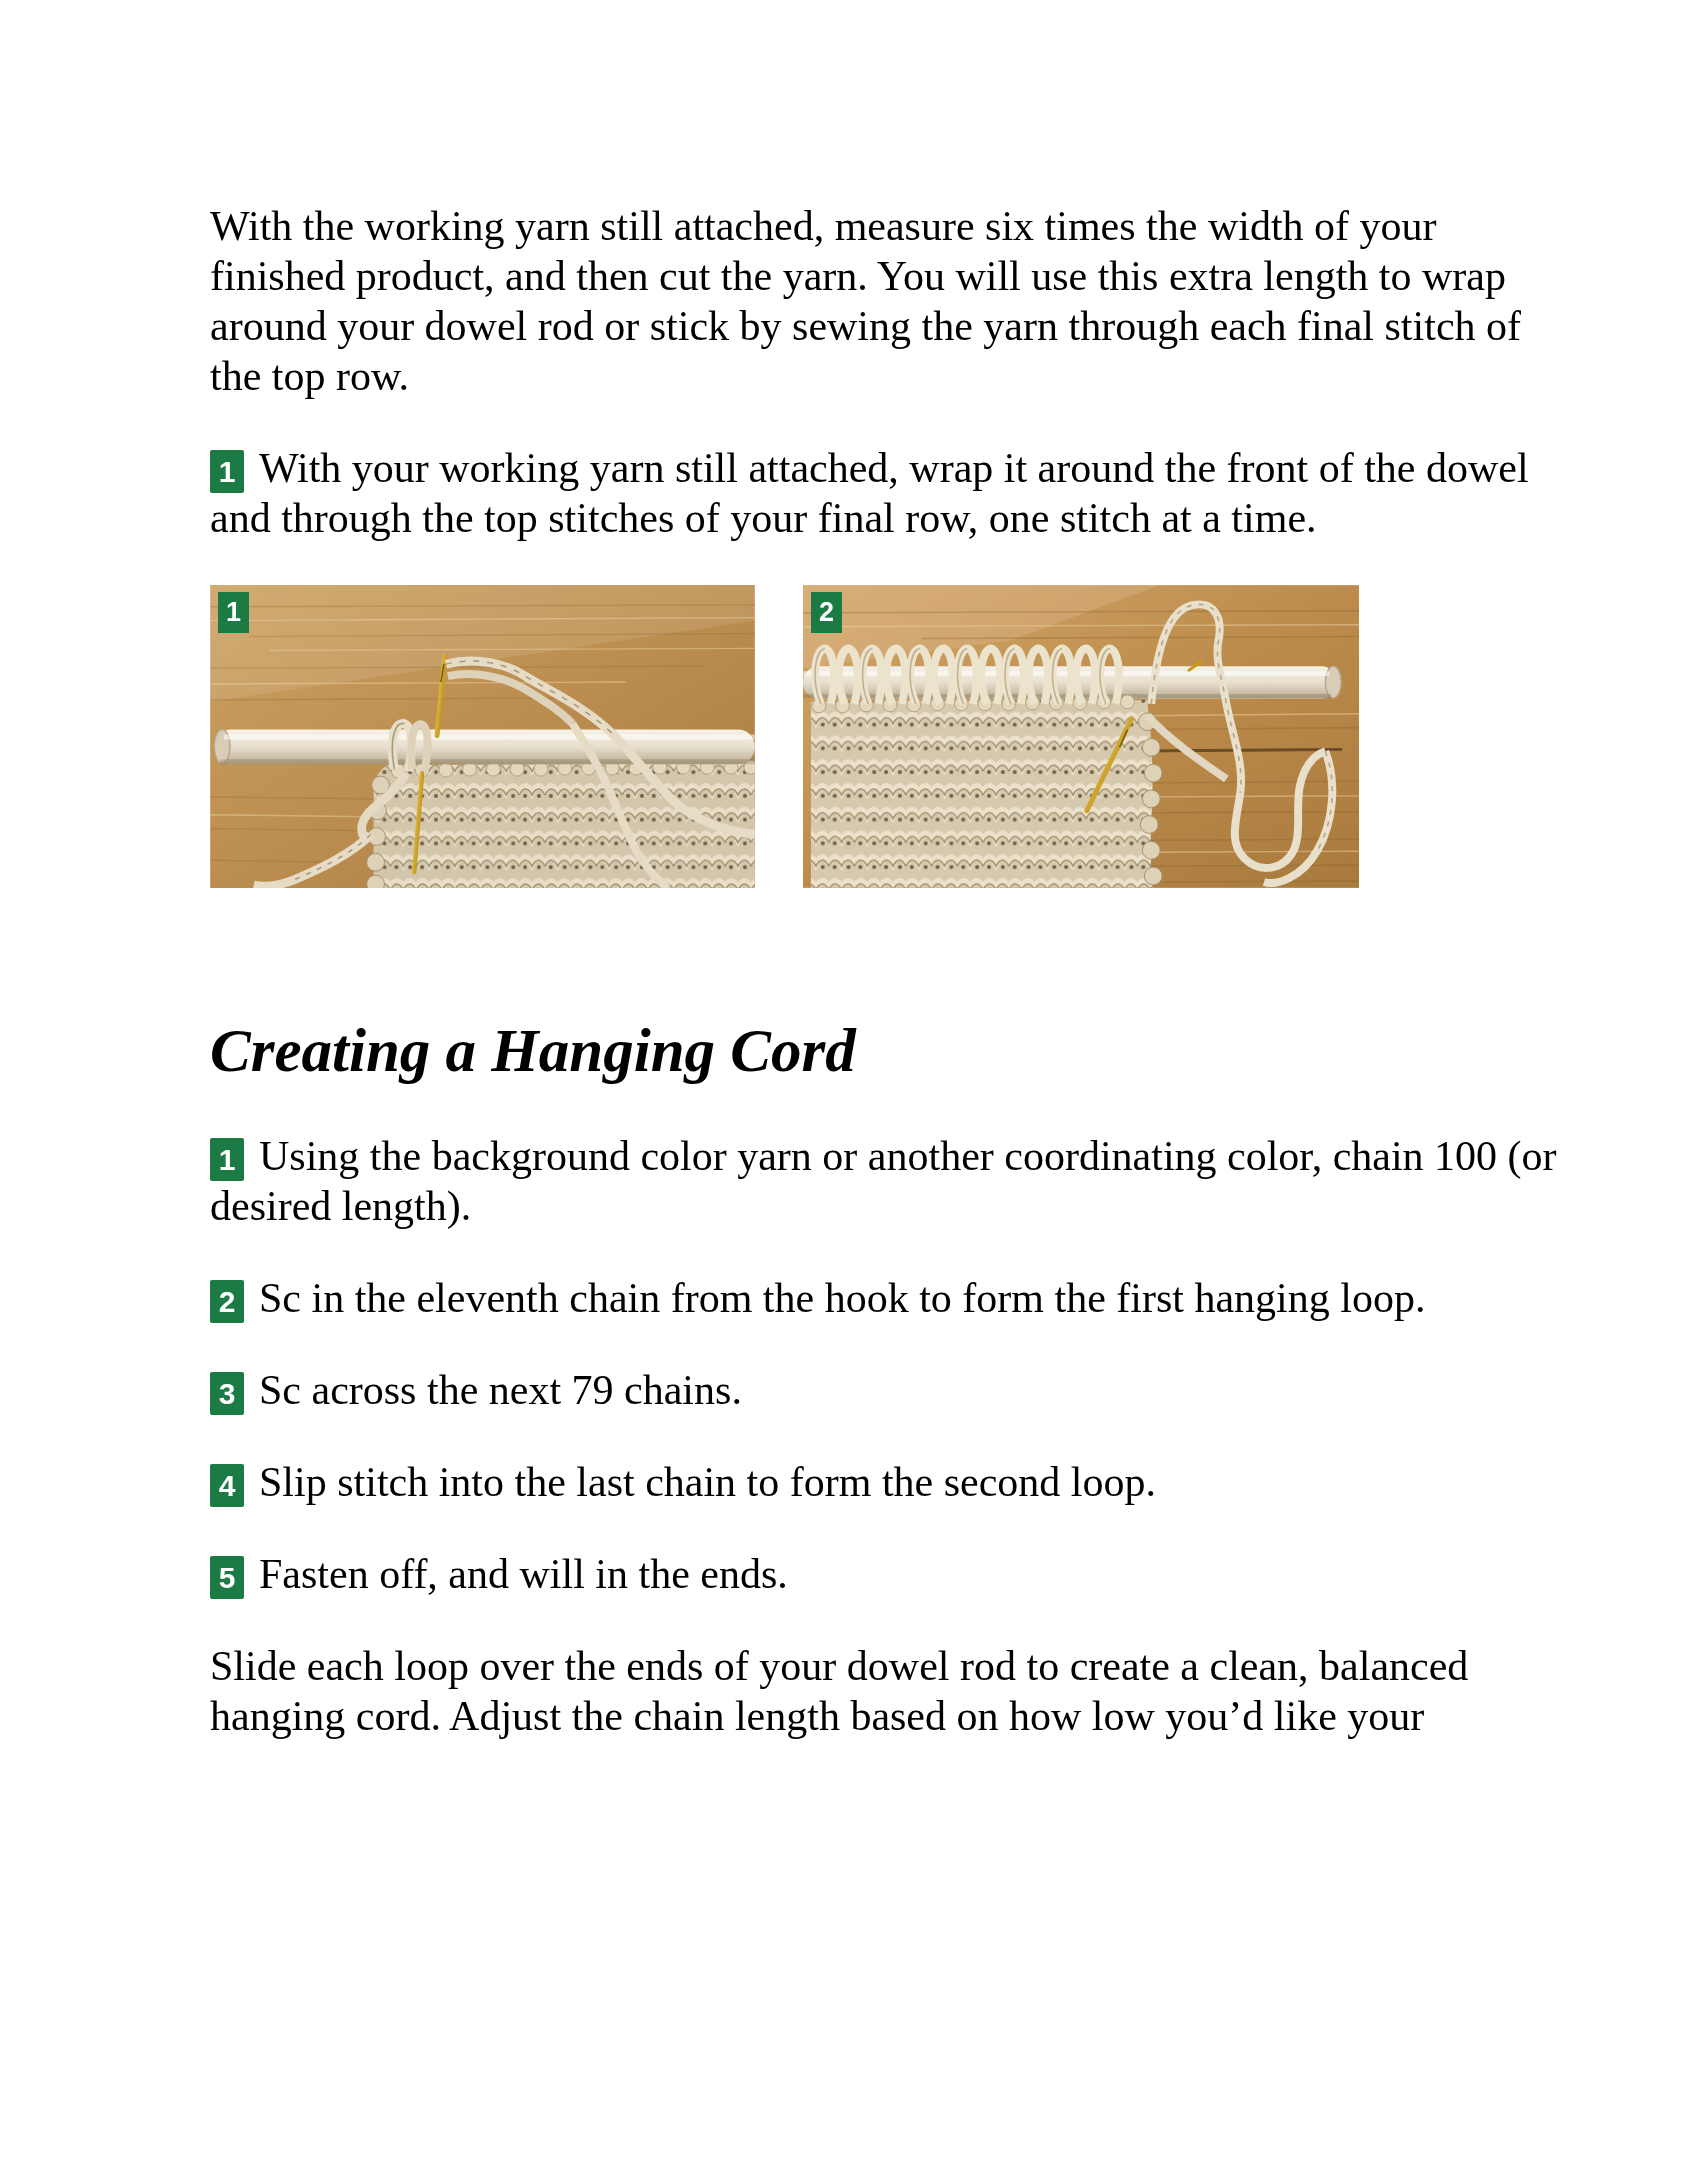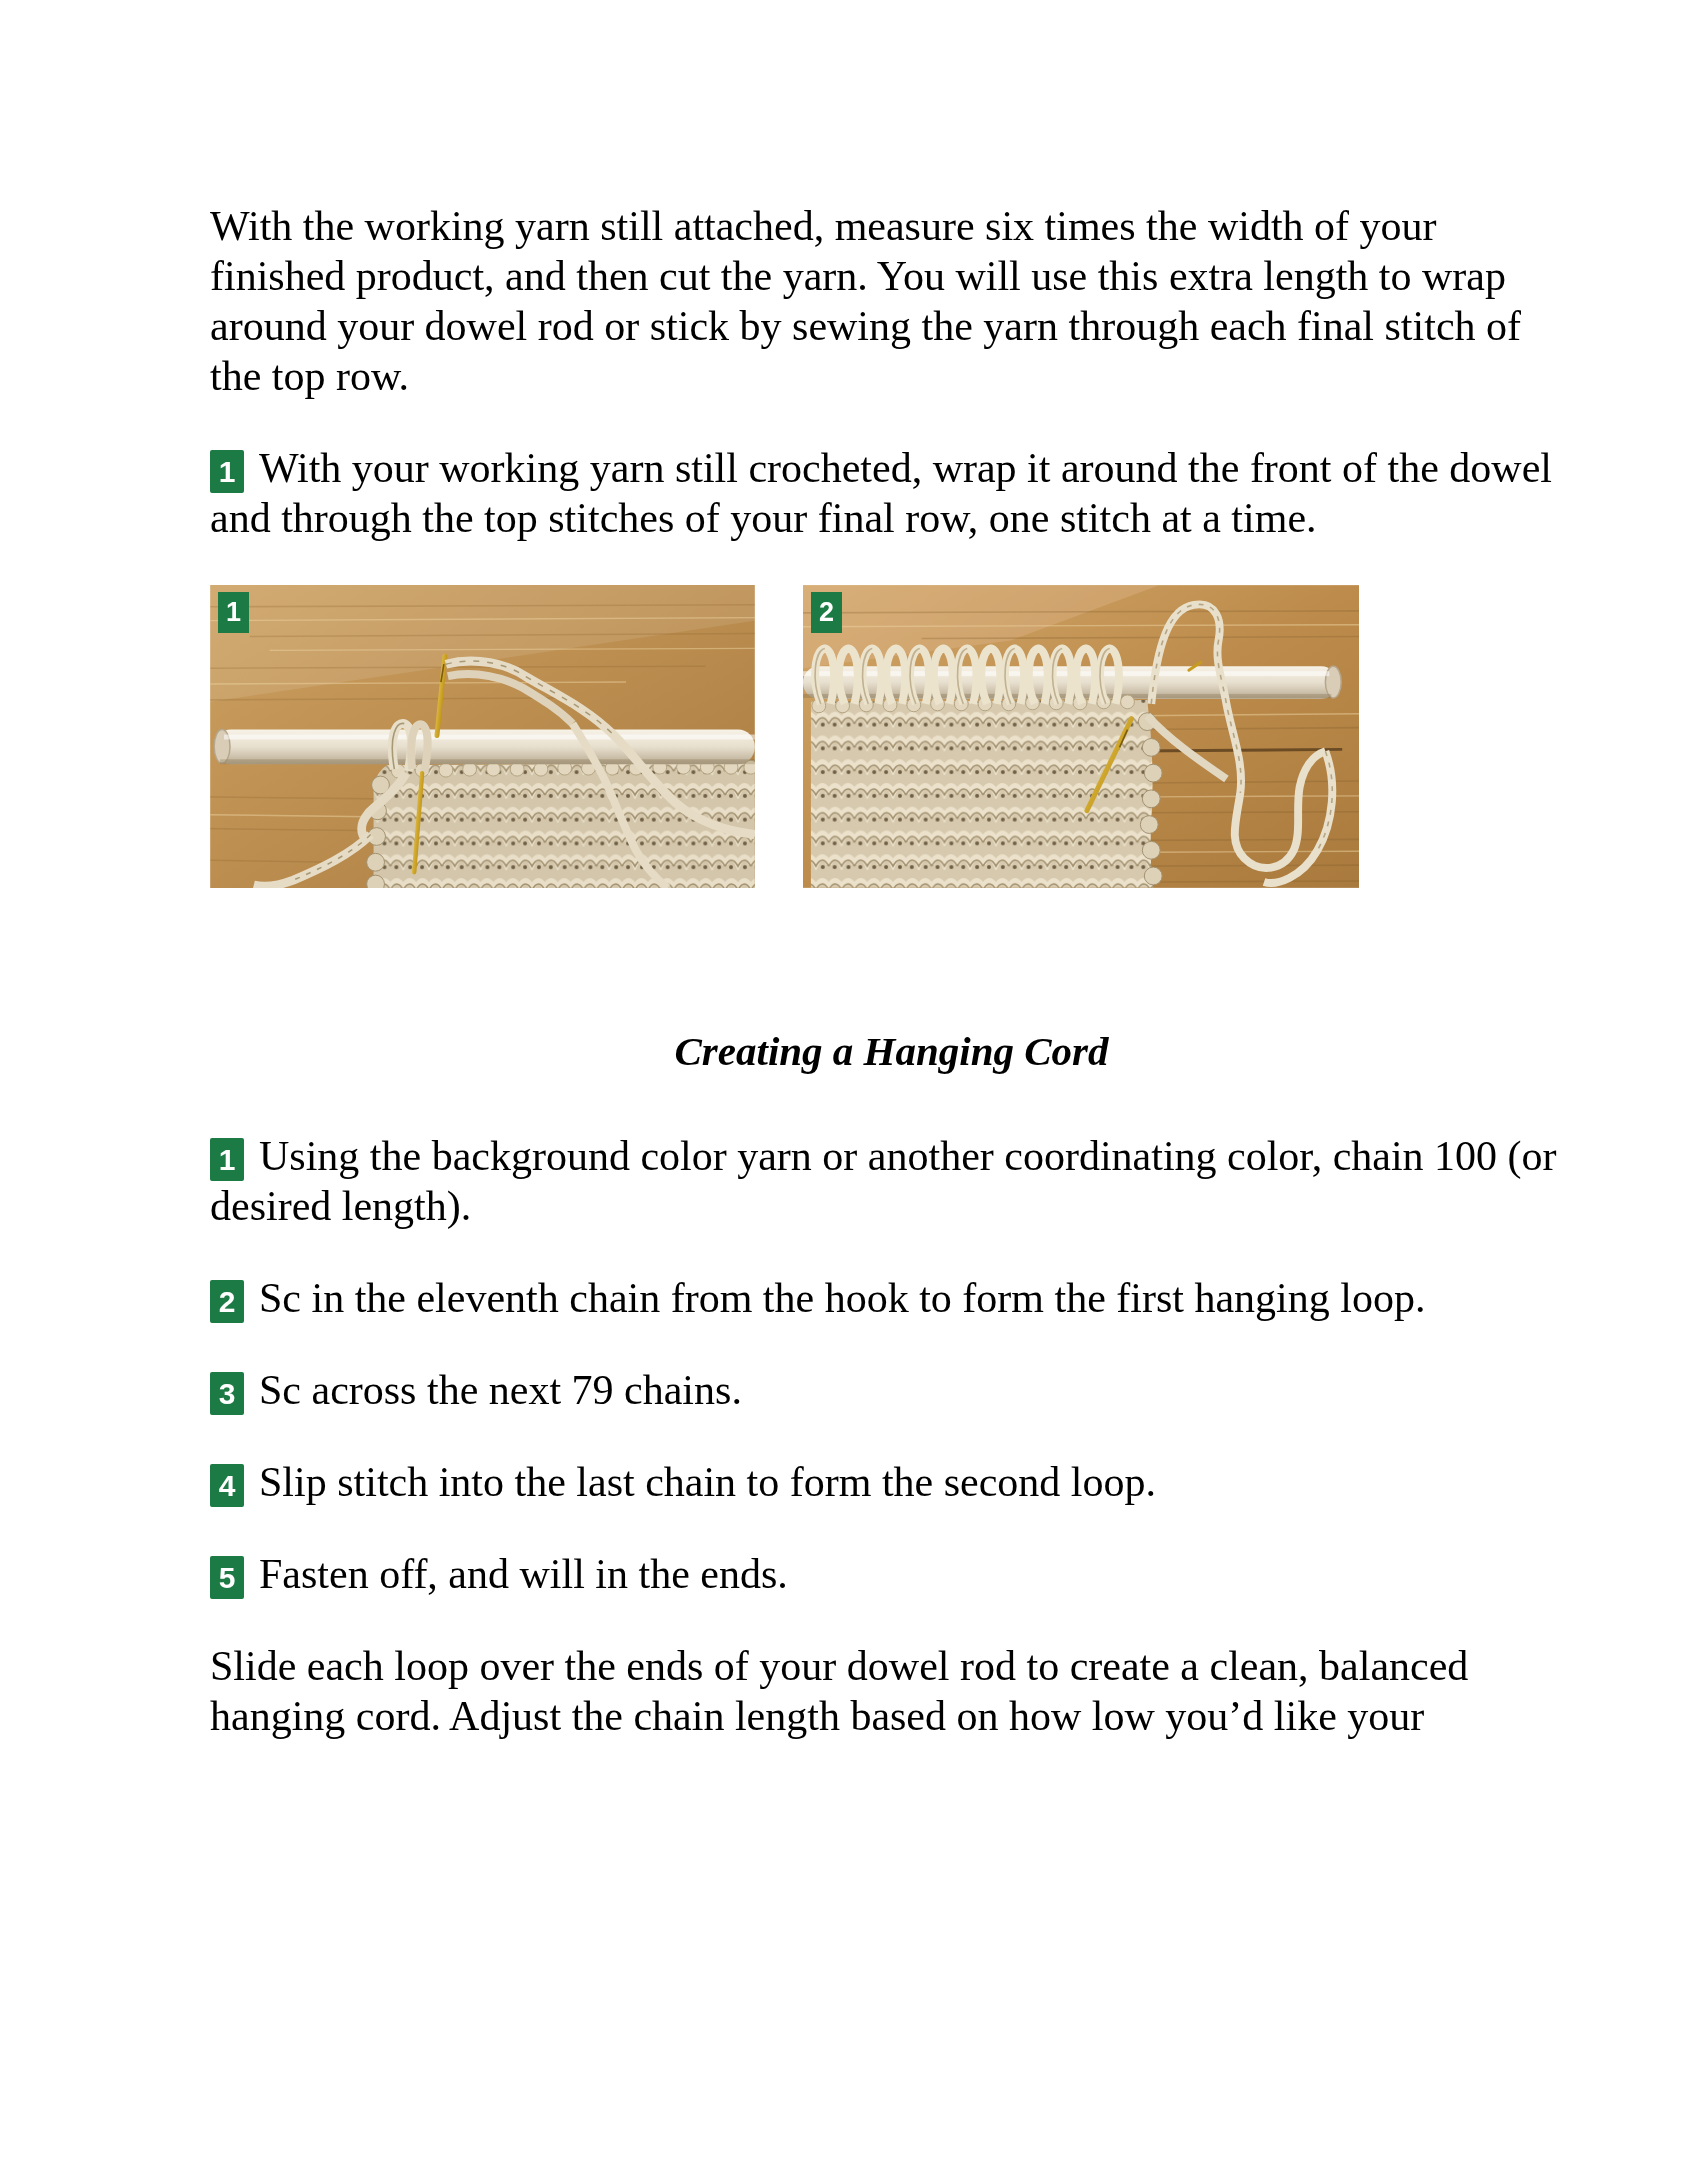--- a/index.html
+++ b/index.html
@@ -27,26 +27,25 @@
     background: #1c7b45;
     color: #ffffff;
     font-family: "Liberation Sans", "DejaVu Sans", sans-serif;
     font-weight: 700;
     font-size: 30px;
     text-align: center;
     border-radius: 2px;
     margin-right: 15px;
   }
   h1.section-heading {
-    font-size: 41px;
+    font-size: 61px;
     line-height: 68px;
     font-weight: 700;
     font-style: italic;
     margin: 129px 0 46px 0;
-    text-align: center;
   }
   .figure-row {
     display: flex;
     gap: 48px;
     margin: 0;
   }
   .figure-row figure {
     position: relative;
     margin: 0;
     padding: 0;
@@ -66,21 +65,21 @@
   }
   svg { display: block; }
 </style>
 </head>
 <body>
 
 <div class="page">
 
   <p class="body-text">With the working yarn still attached, measure six times the width of your finished product, and then cut the yarn. You will use this extra length to wrap around your dowel rod or stick by sewing the yarn through each final stitch of the top row.</p>
 
-  <p class="body-text"><span class="badge">1</span><span>With your working yarn still crocheted, wrap it around the front of the dowel and through the top stitches of your final row, one stitch at a time.</span></p>
+  <p class="body-text"><span class="badge">1</span><span>With your working yarn still attached, wrap it around the front of the dowel and through the top stitches of your final row, one stitch at a time.</span></p>
 
 
   <div class="figure-row">
 
     <figure>
       <svg width="545" height="303" viewBox="0 0 550 306">
         <defs>
           <linearGradient id="p1wood" x1="0" y1="0" x2="1" y2="1">
             <stop offset="0" stop-color="#cda263"></stop>
             <stop offset="0.45" stop-color="#bd8f51"></stop>

